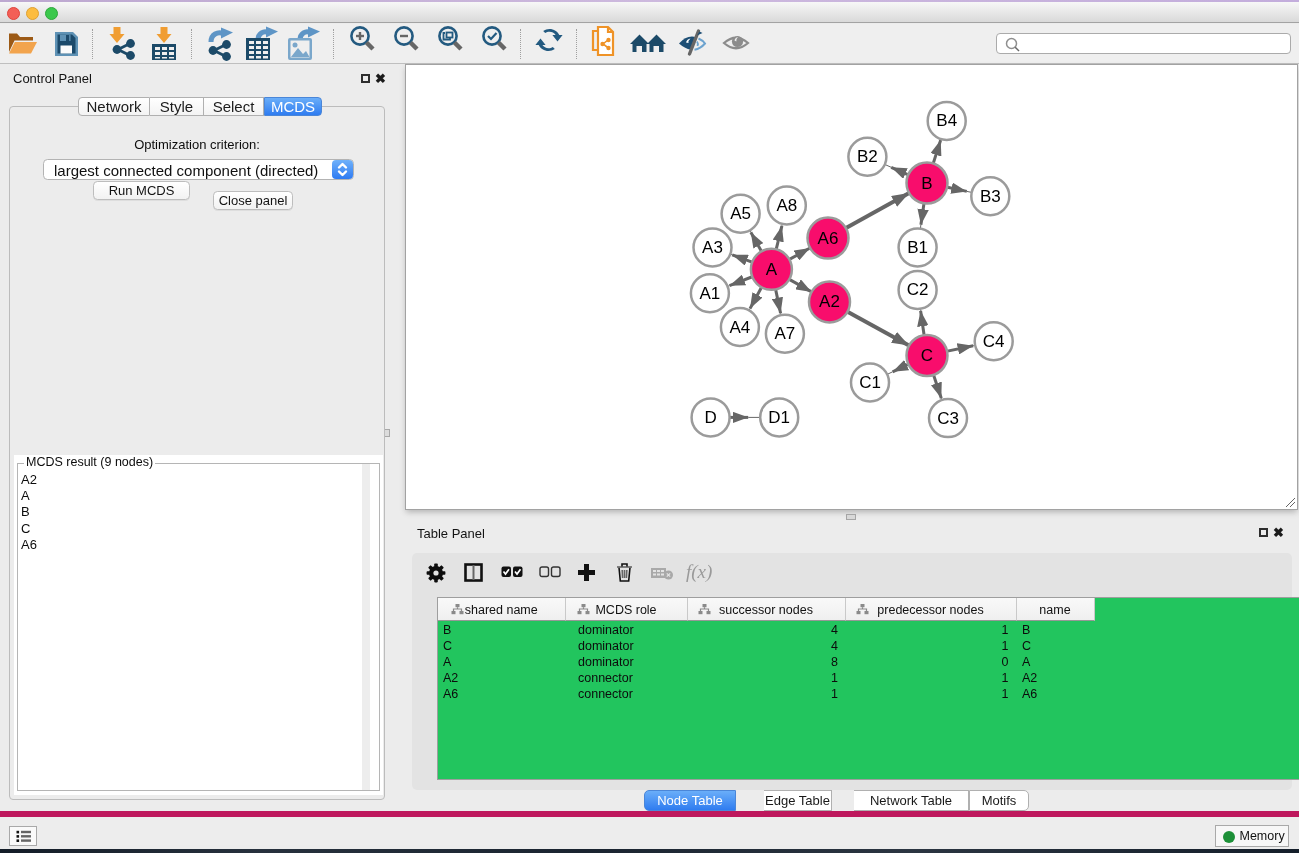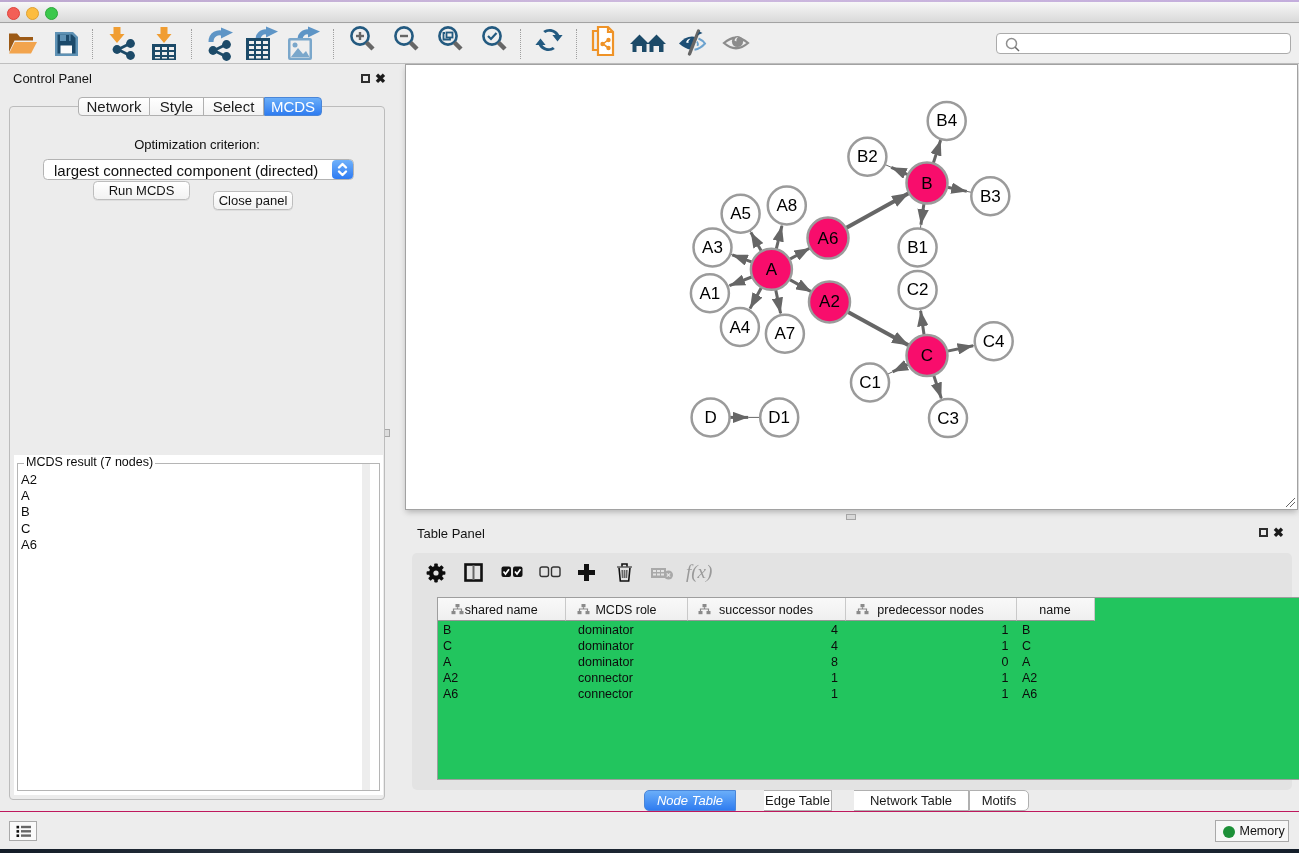--- a/index.html
+++ b/index.html
@@ -24,21 +24,21 @@
   .btn { position:absolute; height:19px; border:1px solid #bdbdbd; border-radius:4.5px; background:linear-gradient(#ffffff,#f2f2f2); font-size:13px; color:#141414; text-align:center; line-height:17px; box-shadow:0 1px 0 rgba(0,0,0,0.06); }
   
   .nwin { left:405px; top:64px; width:893px; height:446px; background:#fff; border:1px solid #a2a2a2; box-shadow:0 3px 6px -1px rgba(0,0,0,0.25); }
   .nwtitle { position:absolute; left:0; top:0; width:100%; height:23px; background:linear-gradient(#f5f5f5,#dadada); border-bottom:1px solid #a8a8a8; }
   
   .tpanel { left:412px; top:553px; width:880px; height:237px; background:#e3e3e3; border-radius:5px; }
   .ttable { position:absolute; left:437px; top:597px; width:874px; height:183px; background:#22c55e; border:1px solid #9e9e9e; }
   .th { position:absolute; top:0; height:23px; background:linear-gradient(#f9f9f9,#efefef); border-right:1px solid #c9c9c9; border-bottom:1px solid #979797; }
   .thl { position:absolute; width:100%; text-align:center; top:5px; font-size:12.5px; color:#111; }
   .btab { position:absolute; top:790px; height:21px; border:1px solid #b0b0b0; background:#fff; font-size:13px; color:#191919; text-align:center; line-height:19px; }
-  .statusbar { left:0; top:811px; width:1299px; height:34px; background:#ededed; border-top:1px solid #be185d; }
+  .statusbar { left:0; top:811px; width:1299px; height:34px; background:#ededed; border-top:6px solid #be185d; }
   .wall { left:0; top:849px; width:1299px; height:4px; background:linear-gradient(90deg,#131c27,#27313d 20%,#1a2430 45%,#2b3541 70%,#141e2a); }
   svg text { font-size:17px; fill:#000; text-anchor:middle; }
   svg .wn { fill:#fff; stroke:#9b9b9b; stroke-width:2.5; }
   svg .pn { fill:#f80d6c; stroke:#9b9b9b; stroke-width:2.5; }
   svg line { stroke:#666666; }
 </style>
 </head>
 <body>
 <div class="abs topline"></div>
 <div class="abs titlebar">
@@ -205,21 +205,21 @@
           <path d="M7 11.5 L10.5 15 L14 11.5"></path>
         </g>
       </svg>
   </div>
 </div>
 <div class="abs btn" style="left:93px;top:181px;width:97px;">Run MCDS</div>
 <div class="abs btn" style="left:201px;top:191px;width:80px;margin-left:12px;">Close panel</div>
 <div class="abs" style="left:14px;top:455px;width:369px;height:340px;background:#fff;"></div>
 <div class="abs" style="left:17px;top:463px;width:363px;height:328px;border:1px solid #b5b5b5;"></div>
 <div class="abs" style="left:362px;top:464px;width:8px;height:326px;background:#ededed;"></div>
-<div class="abs" style="left:24px;top:455px;background:#fff;padding:0 2px;font-size:12.5px;color:#0c0c0c;">MCDS result (7 nodes)</div>
+<div class="abs" style="left:24px;top:455px;background:#fff;padding:0 2px;font-size:12.5px;color:#0c0c0c;">MCDS result (9 nodes)</div>
 <div class="abs" style="left:21px;top:472px;font-size:13px;line-height:16.2px;color:#0c0c0c;">A2<br>A<br>B<br>C<br>A6</div>
 <div class="abs" style="left:384px;top:429px;width:6px;height:8px;background:#dcdcdc;border:1px solid #a8a8a8;"></div>
 
 <div class="abs nwin">
   <svg style="position:absolute;left:0;top:23px;" width="891" height="421" viewBox="1 0 891 421">
     <defs>
       <marker id="ar" viewBox="0 0 5.2 3.8" refX="5.2" refY="1.9" markerWidth="5.2" markerHeight="3.8" orient="auto" markerUnits="strokeWidth">
         <path d="M0,0 L5.2,1.9 L0,3.8 z" fill="#666666"></path>
       </marker>
       <marker id="ar2" viewBox="0 0 4.3 3.1" refX="4.3" refY="1.55" markerWidth="4.3" markerHeight="3.1" orient="auto" markerUnits="strokeWidth">
@@ -447,21 +447,21 @@
   </div>
   <div style="position:absolute;left:0;top:87.5px;width:872px;height:16px;font-size:12.5px;color:#0c0c0c;">
     <span style="position:absolute;left:5.0px;top:1px;">A6</span>
     <span style="position:absolute;left:140.0px;top:1px;">connector</span>
     <span style="position:absolute;left:249.5px;width:150.5px;text-align:right;top:1px;">1</span>
     <span style="position:absolute;left:407.5px;width:163.0px;text-align:right;top:1px;">1</span>
     <span style="position:absolute;left:584.0px;top:1px;">A6</span>
   </div>
 
 </div>
-<div class="abs btab tabsel" style="left:644px;width:92px;border-radius:5px 0 0 5px;font-style:italic;">Node Table</div>
+<div class="abs btab tabsel" style="left:644px;width:92px;border-radius:5px 0 0 5px;">Node Table</div>
 <div class="abs btab" style="left:764px;width:68px;border-left:0;">Edge Table</div>
 <div class="abs btab" style="left:854px;width:115px;border-left:0;">Network Table</div>
 <div class="abs btab" style="left:969px;width:60px;border-radius:0 5px 5px 0;">Motifs</div>
 
 <div class="abs statusbar">
   <div style="position:absolute;left:9px;top:9px;width:28px;height:20px;border:1px solid #a9a9a9;background:#fafafa;">
     <svg width="26" height="18" viewBox="0 0 26 18">
         <g stroke="#111" stroke-width="2.4">
           <line x1="11" y1="5" x2="21" y2="5"></line>
           <line x1="11" y1="9.3" x2="21" y2="9.3"></line>

